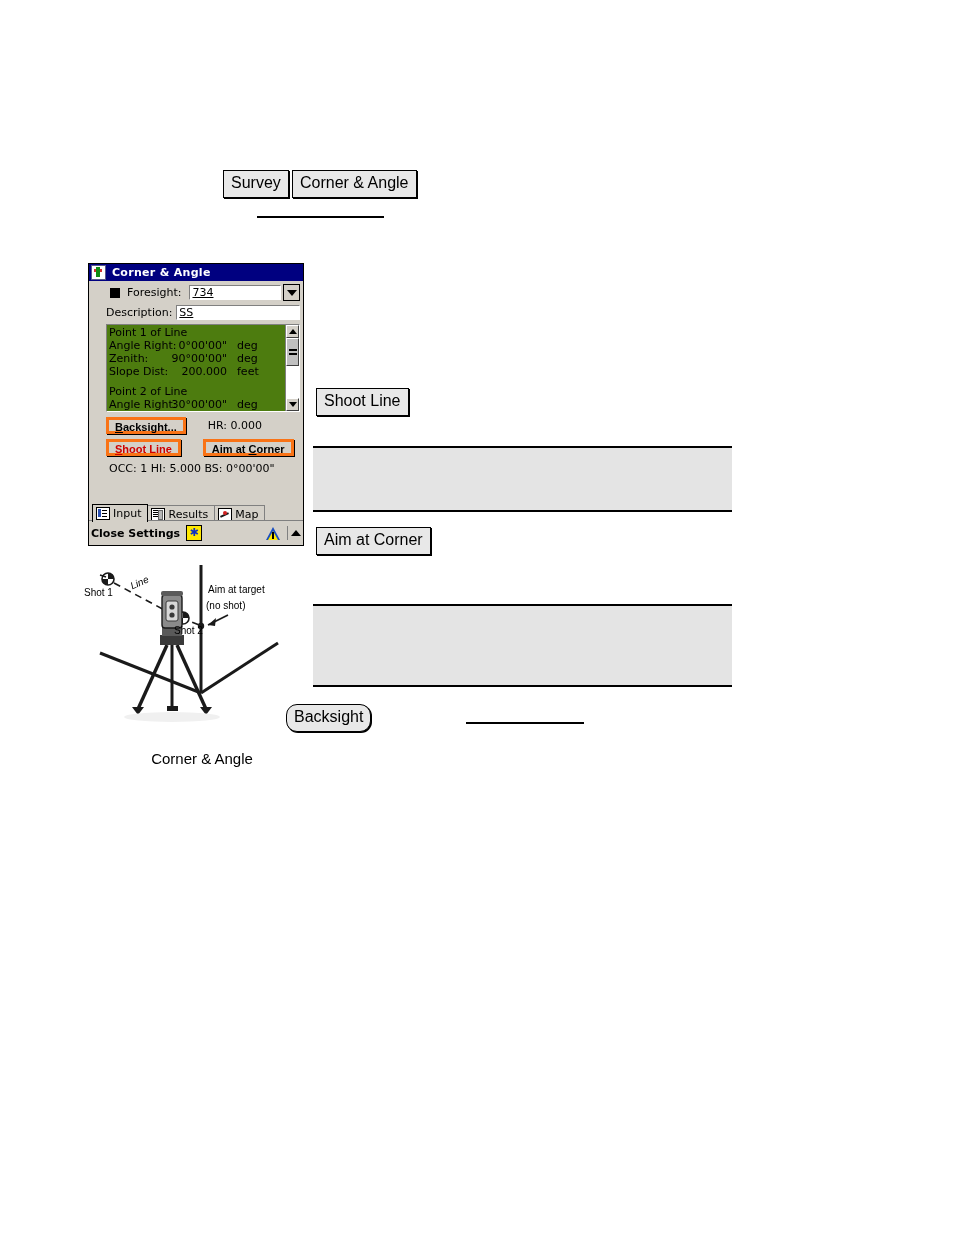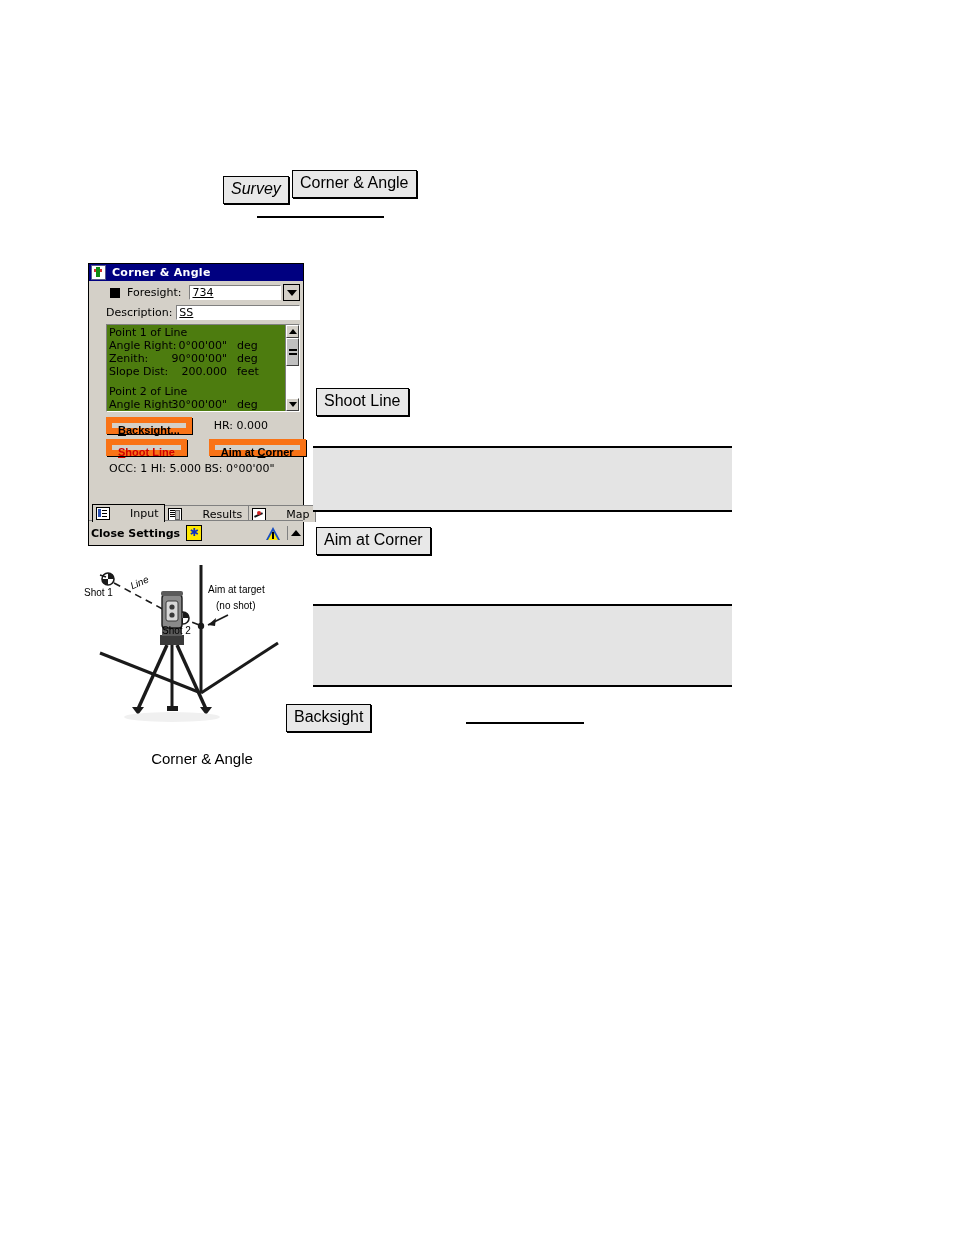--- a/index.html
+++ b/index.html
@@ -222,21 +222,21 @@
 
   
   .btnrow {
     display: flex;
     align-items: center;
     margin-top: 4px;
     height: 18px;
   }
   .winbtn {
     background: #d4d0c8;
-    border: 6px solid #f97316;
+    border: 3px solid #f97316;
     box-shadow: 1px 1px 0 #000;
     font-size: 11px;
     height: 17px;
     line-height: 15px;
     padding: 0 6px;
     box-sizing: border-box;
     white-space: nowrap;
     font-weight: bold;
     color: #000;
   }
@@ -260,21 +260,21 @@
     bottom: 22px;
     width: 208px;
     height: 18px;
     border-bottom: 1px solid #808080;
     display: flex;
     align-items: flex-end;
   }
   .tab {
     display: flex;
     align-items: center;
-    gap: 20px;
+    gap: 3px;
     height: 17px;
     padding: 0 6px 0 3px;
     font-size: 11px;
     background: #d4d0c8;
     border: 1px solid #808080;
     border-bottom: none;
     margin-right: -1px;
     box-sizing: border-box;
   }
   .tab.active {
@@ -410,21 +410,21 @@
   .dlabel {
     position: absolute;
     font-size: 10px;
     font-family: "Liberation Sans", sans-serif;
     white-space: nowrap;
   }
 </style>
 </head>
 <body>
 
-<div class="boxlabel" style="left:223px; top:176px;font-style:italic;">Survey</div>
+<div class="boxlabel" style="left:223px; top:170px;">Survey</div>
 <div class="boxlabel" style="left:292px; top:170px;">Corner &amp; Angle</div>
 <div class="hrule" style="left:257px; top:216px; width:127px;"></div>
 
 <div id="pda">
 
   <div class="titlebar">
     <div class="title-icon">
       <div class="fig2"></div>
         <div class="fig"></div>
     </div>
@@ -541,21 +541,21 @@
     <span class="sb-up"></span>
   </div>
 </div>
 
 <div class="boxlabel" style="left:316px; top:388px;">Shoot Line</div>
 <div class="grayblock" style="left:313px; top:446px; width:419px; height:62px;"></div>
 
 <div class="boxlabel" style="left:316px; top:527px;">Aim at Corner</div>
 <div class="grayblock" style="left:313px; top:604px; width:419px; height:79px;"></div>
 
-<div class="boxlabel" style="left:286px; top:704px;">Backsight</div>
+<div class="boxlabel" style="left:286px; top:704px;border-radius:11px;">Backsight</div>
 <div class="hrule" style="left:466px; top:722px; width:118px;"></div>
 
 <div id="diagram">
   <svg width="240" height="200" viewBox="0 0 240 200">
 
     <line x1="119" y1="0" x2="119" y2="128" stroke="#1a1a1a" stroke-width="3"></line>
 
     <line x1="18" y1="88" x2="119" y2="128" stroke="#1a1a1a" stroke-width="3"></line>
 
     <line x1="119" y1="128" x2="196" y2="78" stroke="#1a1a1a" stroke-width="3"></line>
@@ -598,18 +598,18 @@
       <rect x="80" y="30" width="20" height="33" rx="3" fill="#8a8a8a" stroke="#1a1a1a" stroke-width="1.4"></rect>
       <rect x="84" y="36" width="12" height="20" rx="2" fill="#d8d8d8" stroke="#3a3a3a" stroke-width="1"></rect>
       <circle cx="90" cy="42" r="2.6" fill="#3a3a3a"></circle>
       <circle cx="90" cy="50" r="2.6" fill="#3a3a3a"></circle>
       <rect x="79" y="26" width="22" height="5" rx="2" fill="#5a5a5a"></rect>
     </g>
   </svg>
 
   <div class="dlabel" style="left:2px; top:22px;">Shot 1</div>
   <div class="dlabel" style="left:48px; top:12px; transform:rotate(-24deg); font-style:italic;">Line</div>
-  <div class="dlabel" style="left:80px; top:60px;">Shot 2</div>
+  <div class="dlabel" style="left:92px; top:60px;">Shot 2</div>
   <div class="dlabel" style="left:126px; top:19px;">Aim at target</div>
-  <div class="dlabel" style="left:134px; top:35px;">(no shot)</div>
+  <div class="dlabel" style="left:124px; top:35px;">(no shot)</div>
 
   <div class="dcap">Corner &amp; Angle</div>
 </div>
 
 </body></html>

